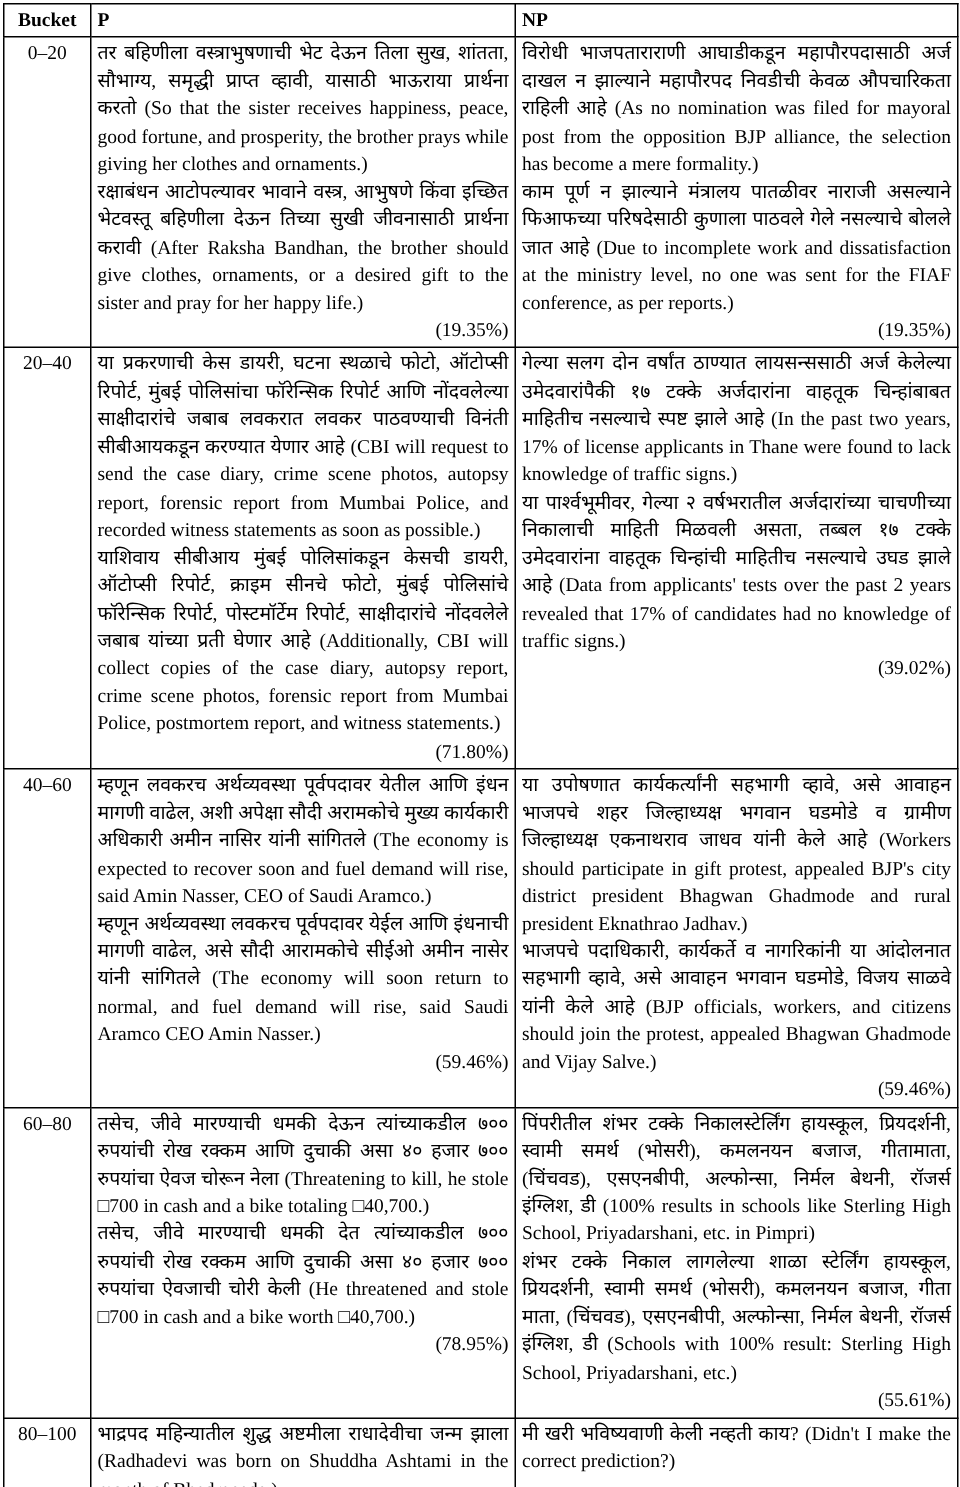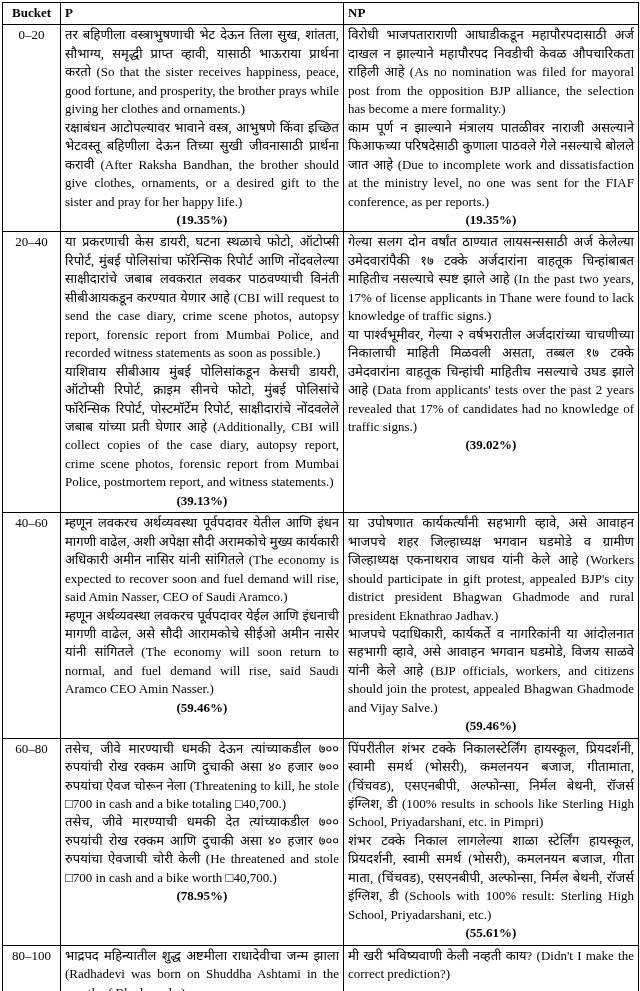--- a/index.html
+++ b/index.html
@@ -45,22 +45,22 @@
     padding-top: 3px;
     margin-top: 12px;
   }
   td.content-cell {
     text-align: justify;
   }
   .para {
     text-align: justify;
   }
   .pct {
-    font-weight: bold;
-    text-align: center;
+    font-weight: normal;
+    text-align: right;
   }
 </style>
 </head>
 <body>
 
 <div class="page">
   <table class="bucket-table">
     <colgroup>
       <col class="col-bucket">
       <col class="col-p">
@@ -85,21 +85,21 @@
           <div class="para">विरोधी भाजपताराराणी आघाडीकडून महापौरपदासाठी अर्ज दाखल न झाल्याने महापौरपद निवडीची केवळ औपचारिकता राहिली आहे (As no nomination was filed for mayoral post from the opposition BJP alliance, the selection has become a mere formality.)</div>
           <div class="para">काम पूर्ण न झाल्याने मंत्रालय पातळीवर नाराजी असल्याने फिआफच्या परिषदेसाठी कुणाला पाठवले गेले नसल्याचे बोलले जात आहे (Due to incomplete work and dissatisfaction at the ministry level, no one was sent for the FIAF conference, as per reports.)</div>
           <div class="pct">(19.35%)</div>
         </td>
       </tr>
       <tr>
         <td class="bucket-cell">20–40</td>
         <td class="content-cell">
           <div class="para">या प्रकरणाची केस डायरी, घटना स्थळाचे फोटो, ऑटोप्सी रिपोर्ट, मुंबई पोलिसांचा फॉरेन्सिक रिपोर्ट आणि नोंदवलेल्या साक्षीदारांचे जबाब लवकरात लवकर पाठवण्याची विनंती सीबीआयकडून करण्यात येणार आहे (CBI will request to send the case diary, crime scene photos, autopsy report, forensic report from Mumbai Police, and recorded witness statements as soon as possible.)</div>
           <div class="para">याशिवाय सीबीआय मुंबई पोलिसांकडून केसची डायरी, ऑटोप्सी रिपोर्ट, क्राइम सीनचे फोटो, मुंबई पोलिसांचे फॉरेन्सिक रिपोर्ट, पोस्टमॉर्टेम रिपोर्ट, साक्षीदारांचे नोंदवलेले जबाब यांच्या प्रती घेणार आहे (Additionally, CBI will collect copies of the case diary, autopsy report, crime scene photos, forensic report from Mumbai Police, postmortem report, and witness statements.)</div>
-          <div class="pct">(39.13%)</div>
+          <div class="pct">(71.80%)</div>
         </td>
         <td class="content-cell">
           <div class="para">गेल्या सलग दोन वर्षांत ठाण्यात लायसन्ससाठी अर्ज केलेल्या उमेदवारांपैकी १७ टक्के अर्जदारांना वाहतूक चिन्हांबाबत माहितीच नसल्याचे स्पष्ट झाले आहे (In the past two years, 17% of license applicants in Thane were found to lack knowledge of traffic signs.)</div>
           <div class="para">या पार्श्वभूमीवर, गेल्या २ वर्षभरातील अर्जदारांच्या चाचणीच्या निकालाची माहिती मिळवली असता, तब्बल १७ टक्के उमेदवारांना वाहतूक चिन्हांची माहितीच नसल्याचे उघड झाले आहे (Data from applicants' tests over the past 2 years revealed that 17% of candidates had no knowledge of traffic signs.)</div>
           <div class="pct">(39.02%)</div>
         </td>
       </tr>
       <tr>
         <td class="bucket-cell">40–60</td>
         <td class="content-cell">

